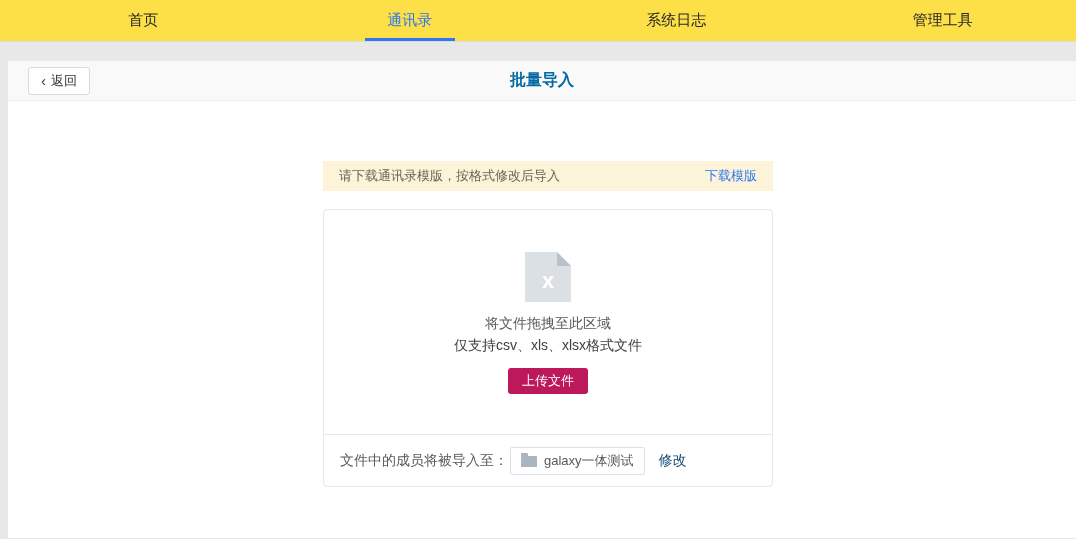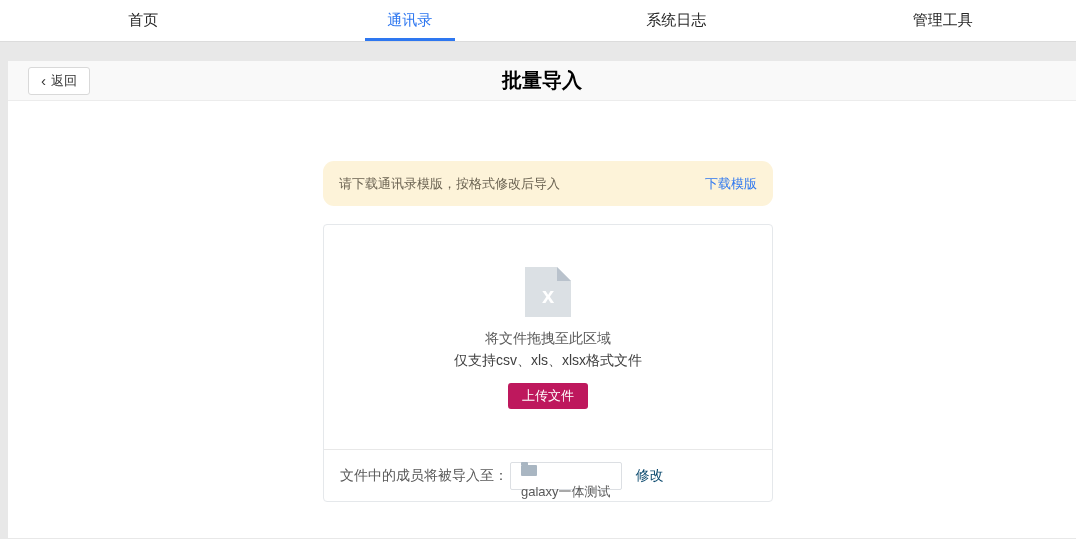--- a/index.html
+++ b/index.html
@@ -6,21 +6,21 @@
   html,body { width:1076px; height:539px; }
   body {
     background:#e8e8e8;
     font-family:"Liberation Sans","DejaVu Sans",sans-serif;
     color:#262626;
     overflow:hidden;
   }
 
   
   .topnav {
-    height:42px; background:#ffffff; border-bottom:1px solid #dcdcdc;
+    height:42px; background:#fde047; border-bottom:1px solid #dcdcdc;
     display:flex; padding-left:10px;
   }
   .nav-tab {
     flex:1; display:flex; align-items:center; justify-content:center;
     font-size:15px; color:#262626; position:relative; cursor:pointer;
   }
   .nav-tab.active { color:#2e77f0;align-items:center; }
   .tab-underline {
     position:absolute; bottom:0; left:50%; transform:translateX(-50%);
     width:90px; height:3px; background:#2e77f0;
@@ -34,29 +34,29 @@
     height:40px; background:#f9f9f9; border-bottom:1px solid #ececec;
     position:relative; display:flex; align-items:center; justify-content:center;
   }
   .back-btn {
     position:absolute; left:20px; top:50%; transform:translateY(-50%);
     height:28px; padding:0 12px; background:#fff; border:1px solid #d9d9d9;
     border-radius:3px; font-size:13px; color:#333;
     display:flex; align-items:center; gap:5px; cursor:pointer;
   }
   .back-chevron { font-size:15px; line-height:1; color:#333; }
-  .page-title { font-size:20px; font-weight:600; color:#000000; }
+  .page-title { font-size:16px; font-weight:600; color:#0369a1; }
 
   
   .content-col { width:450px; margin-left:315px; padding-top:60px; }
 
   .notice {
-    height:45px; background:#fdf3d9; display:flex; align-items:center;
+    height:30px; background:#fdf3d9; display:flex; align-items:center;
     justify-content:space-between; padding:0 16px;
-    font-size:13px; color:#6b6352;border-radius:11px;
+    font-size:13px; color:#6b6352;
   }
   .notice-link { color:#2e77f0; font-size:13px; text-decoration:none; cursor:pointer; }
 
   .card {
     margin-top:18px; border:1px solid #e5e8eb; border-radius:4px; background:#fff;
   }
   .upload-zone { height:224px; padding-top:42px; text-align:center; }
 
   .file-icon {
     width:46px; height:50px; margin:0 auto; position:relative;
@@ -81,22 +81,22 @@
     border-radius:3px; cursor:pointer;
   }
 
   .card-footer {
     height:52px; border-top:1px solid #e8e8e8;
     display:flex; align-items:center; padding:8px 16px;
     font-size:14px; color:#595959;
   }
   .dept-box {
     height:28px; border:1px solid #dcdfe3; border-radius:2px;
-    display:flex; padding:0 10px; gap:7px;
-    font-size:13px; color:#595959; background:#fff; margin-left:2px;flex-direction:column;
+    display:flex; align-items:center; padding:0 10px; gap:7px;
+    font-size:13px; color:#595959; background:#fff; margin-left:2px;
   }
   .folder-icon {
     width:16px; height:11px; background:#a9b6c2; border-radius:1px;
     position:relative; flex:0 0 auto; margin-top:2px;
   }
   .folder-icon::before {
     content:""; position:absolute; top:-3px; left:0;
     width:7px; height:3px; background:#a9b6c2; border-radius:1px 1px 0 0;
   }
   .edit-link { color:#0c4a6e; font-size:14px; margin-left:14px; text-decoration:none; cursor:pointer; }

